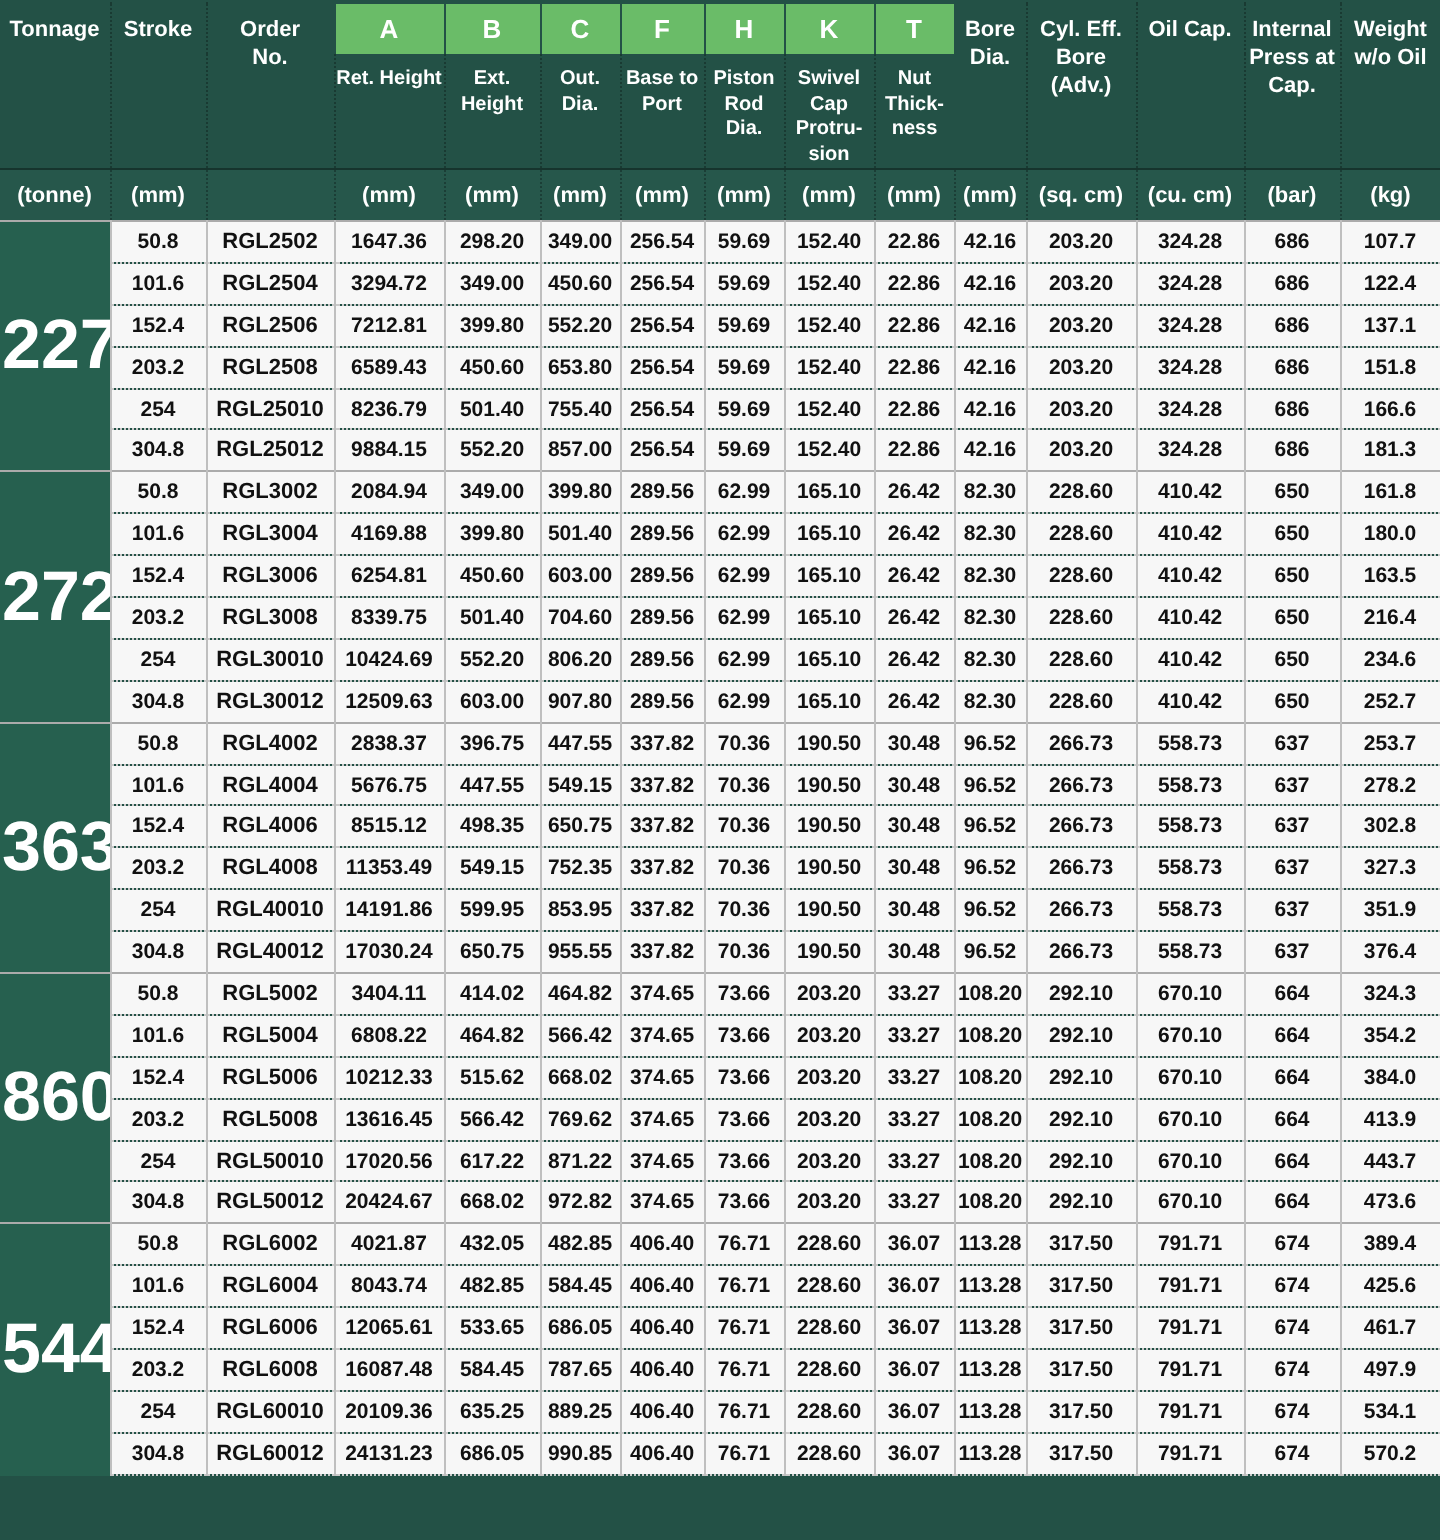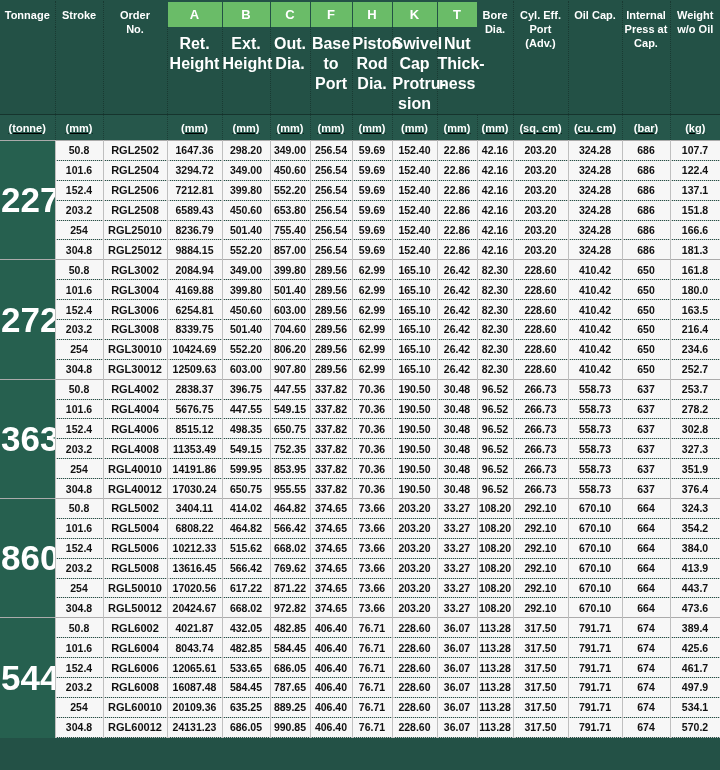--- a/index.html
+++ b/index.html
@@ -26,40 +26,40 @@
     font-weight: bold;
     color: #ffffff;
     text-align: center;
     padding: 0;
     background: var(--header-green, #235146);
     border-right: 1px dotted rgba(0,0,0,0.28);
   }
   thead th:last-child { border-right: none; }
   tr.letters-row { height: 26px; }
   tr.desc-row    { height: 52px; }
-  tr.units-row   { height: 26px; text-decoration: underline; }
+  tr.units-row   { height: 26px; }
   th.plain {
     vertical-align: top;
     padding-top: 8px;
     font-size: 11px;
     line-height: 1.25;
   }
   th.th-order { padding-left: 13px; padding-right: 13px; text-align: center; }
   th.letter {
     background: var(--letter-green, #6abc68);
     font-size: 13px;
     border-top: 2px solid var(--header-green, #235146);
     border-left: 1px solid var(--header-green, #235146);
     border-right: 1px solid var(--header-green, #235146);
     vertical-align: middle;
   }
   th.desc {
     vertical-align: top;
     padding-top: 7px;
-    font-size: 16px;
+    font-size: 10px;
     line-height: 1.25;
   }
   tr.units-row th {
     border-top: 1px solid rgba(0,0,0,0.35);
     background: var(--units-green, #26574b);
     font-size: 11px;
     vertical-align: middle;
   }
   
   tbody td {
@@ -118,21 +118,21 @@
         <th class="plain" rowspan="2">Stroke</th>
         <th class="plain th-order" rowspan="2">Order No.</th>
         <th class="letter">A</th>
         <th class="letter">B</th>
         <th class="letter">C</th>
         <th class="letter">F</th>
         <th class="letter">H</th>
         <th class="letter">K</th>
         <th class="letter">T</th>
         <th class="plain" rowspan="2">Bore Dia.</th>
-        <th class="plain" rowspan="2">Cyl. Eff. Port (Adv.)</th>
+        <th class="plain" rowspan="2">Cyl. Eff. Bore (Adv.)</th>
         <th class="plain" rowspan="2">Oil Cap.</th>
         <th class="plain" rowspan="2">Internal Press at Cap.</th>
         <th class="plain" rowspan="2">Weight w/o Oil</th>
       </tr>
       <tr class="desc-row">
         <th class="desc">Ret. Height</th>
         <th class="desc">Ext. Height</th>
         <th class="desc">Out. Dia.</th>
         <th class="desc">Base to Port</th>
         <th class="desc">Piston Rod Dia.</th>

